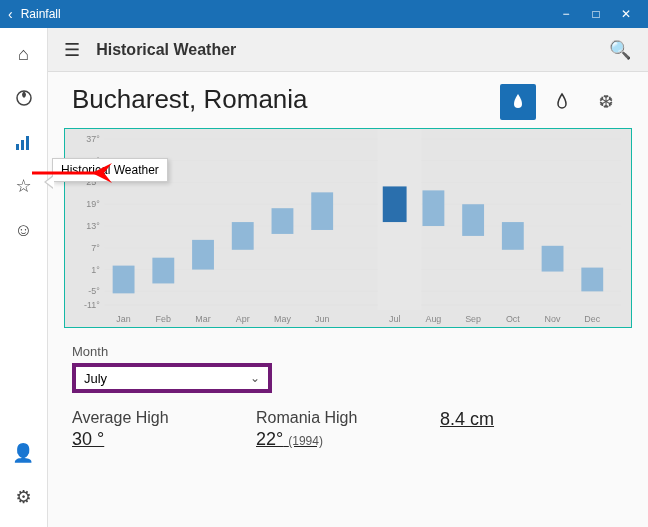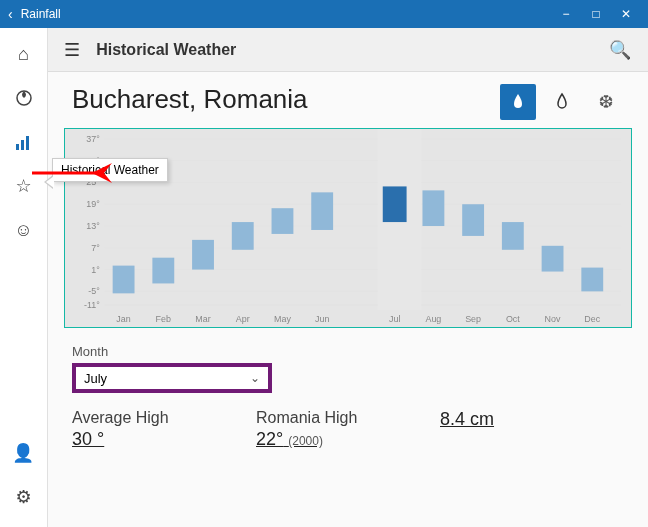--- a/index.html
+++ b/index.html
@@ -375,21 +375,21 @@
       <div class="stat-item">
         <div class="stat-label">Average High</div>
         <div class="stat-value">
           <span>30 °</span>
         </div>
       </div>
       <div class="stat-item">
         <div class="stat-label">Romania High</div>
         <div class="stat-value">
           <span>22°</span>
-          <span class="stat-sub">(2000)</span>
+          <span class="stat-sub">(1994)</span>
         </div>
       </div>
       <div class="stat-item">
         <div class="stat-value">8.4 cm</div>
       </div>
     </div>
 
   </div>
 </div>
 

